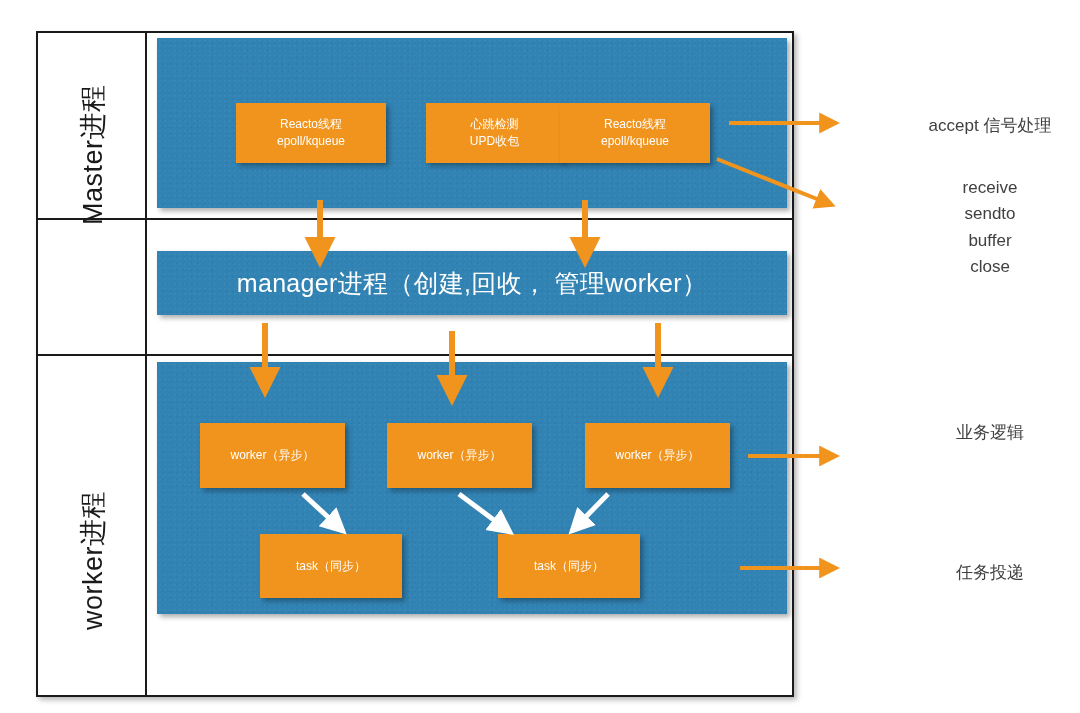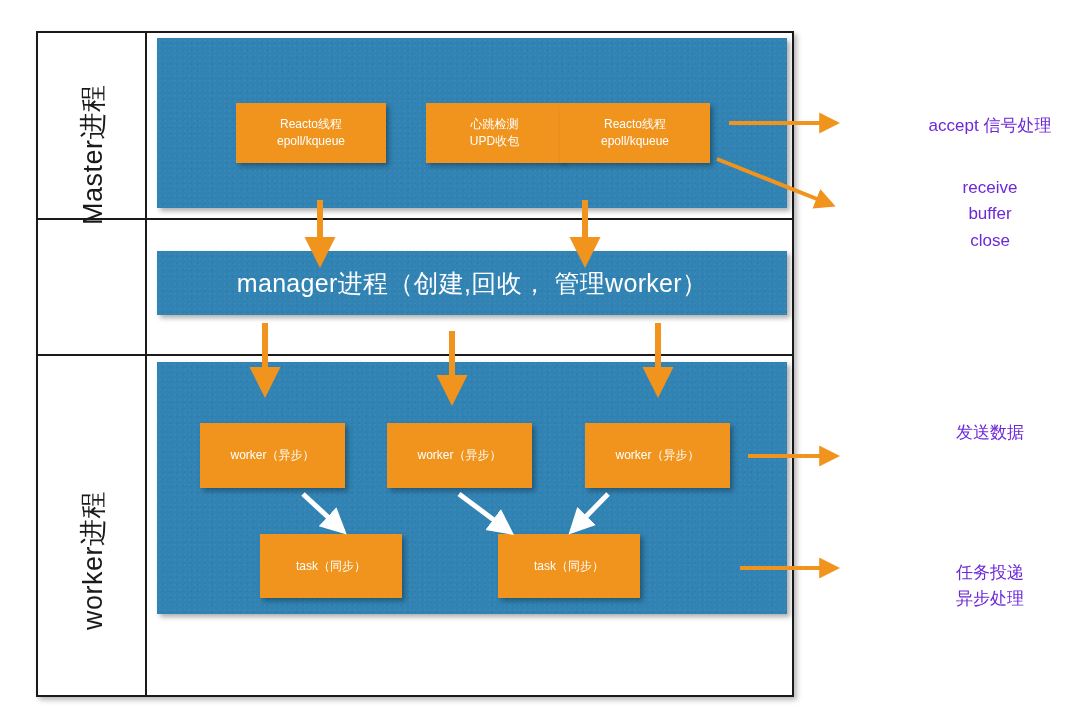--- a/index.html
+++ b/index.html
@@ -89,21 +89,21 @@
     display:flex; align-items:center; justify-content:center;
     color:#ffffff;
     font-size:25px;
     letter-spacing:.3px;
     z-index:3;
   }
 
   
   .note{
     position:absolute;
-    color:#6d28d9;
+    color:#404040;
     font-size:17px;
     line-height:1.55;
     text-align:center;
     white-space:nowrap;
   }
 
   svg.overlay{
     position:absolute;
     left:0; top:0;
     width:1080px; height:713px;
@@ -195,26 +195,26 @@
     <line x1="459" y1="494" x2="510" y2="532" stroke="#ffffff" stroke-width="5" marker-end="url(#ar-w)"></line>
     <line x1="608" y1="494" x2="572" y2="531" stroke="#ffffff" stroke-width="5" marker-end="url(#ar-w)"></line>
   </svg>
 
   <div class="note" style="left:900px; top:113px; width:180px;">
     <div>accept 信号处理</div>
   </div>
 
   <div class="note" style="left:900px; top:175px; width:180px;">
     <div>receive</div>
+    <div>sendto</div>
     <div>buffer</div>
     <div>close</div>
   </div>
 
   <div class="note" style="left:900px; top:420px; width:180px;">
-    <div>发送数据</div>
+    <div>业务逻辑</div>
   </div>
 
   <div class="note" style="left:900px; top:560px; width:180px;">
     <div>任务投递</div>
-    <div>异步处理</div>
   </div>
 
 </div>
 
 </body></html>

